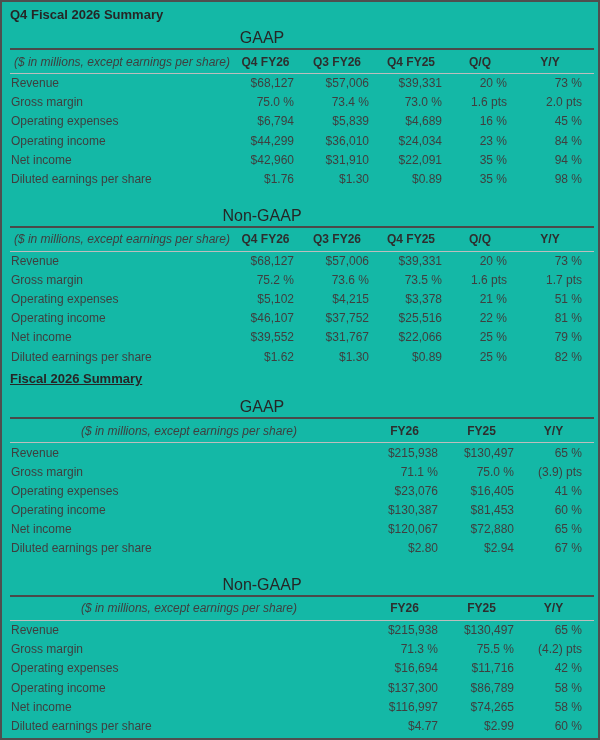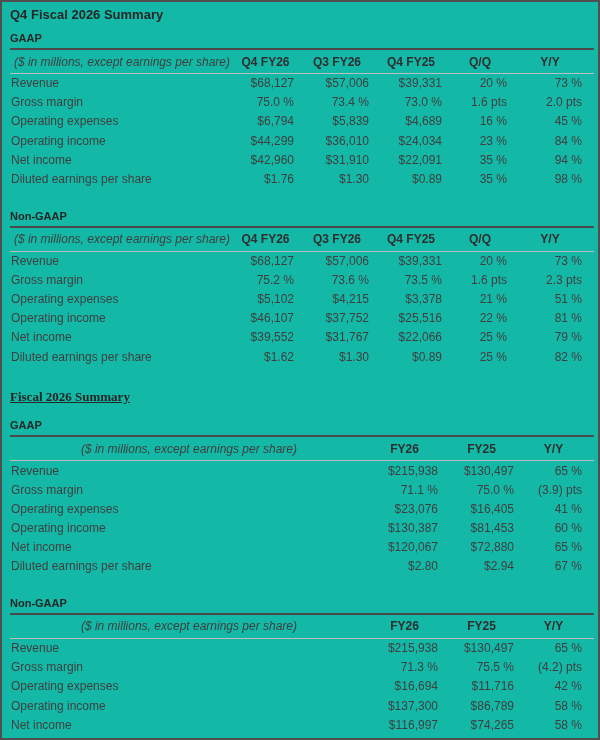--- a/index.html
+++ b/index.html
@@ -6,26 +6,26 @@
   .page{
     width:600px;height:740px;box-sizing:border-box;
     border:2px solid #4f4f4f;background:#14b8a6;
     font-family:"Liberation Sans",sans-serif;color:#3f3f3f;
     padding:5px 8px;overflow:hidden;
   }
   .section-title{
     font-size:13px;font-weight:bold;color:#262626;line-height:16px;
   }
   .section-title.underlined{text-decoration:underline;}
-  #fy-title{margin-top:23px;font-family:Liberation Serif, serif;}
+  #fy-title{margin-top:5px;}
   .tblock{margin-top:7px;}
   .tblock + .tblock{margin-top:19px;}
   #fy-tables .tblock:first-child{margin-top:12px;}
   .caption{
-    width:504px;text-align:left;font-weight:bold;font-size:11px;
+    width:504px;text-align:center;font-weight:normal;font-size:16px;
     color:#262626;line-height:16px;margin-bottom:2px;
   }
   table{border-collapse:collapse;table-layout:fixed;width:584px;}
   thead th{
     border-top:2px solid #4a4a4a;border-bottom:1px solid #bdbdbd;
     height:21px;font-size:12px;vertical-align:middle;color:#2e2e2e;
   }
   th.unit{text-align:center;font-style:italic;font-weight:normal;color:#3f3f3f;}
   th.colhead{text-align:center;font-weight:bold;padding-right:6px;}
   tbody tr{height:19.2px;}
@@ -149,21 +149,21 @@
               <td class="num">$39,331</td>
               <td class="num">20 %</td>
               <td class="num">73 %</td>
             </tr>
             <tr class="datarow">
               <td class="rowlabel">Gross margin</td>
               <td class="num">75.2 %</td>
               <td class="num">73.6 %</td>
               <td class="num">73.5 %</td>
               <td class="num">1.6 pts</td>
-              <td class="num">2.3 pts</td>
+              <td class="num">1.7 pts</td>
             </tr>
             <tr class="datarow">
               <td class="rowlabel">Operating expenses</td>
               <td class="num">$5,102</td>
               <td class="num">$4,215</td>
               <td class="num">$3,378</td>
               <td class="num">21 %</td>
               <td class="num">51 %</td>
             </tr>
             <tr class="datarow">

